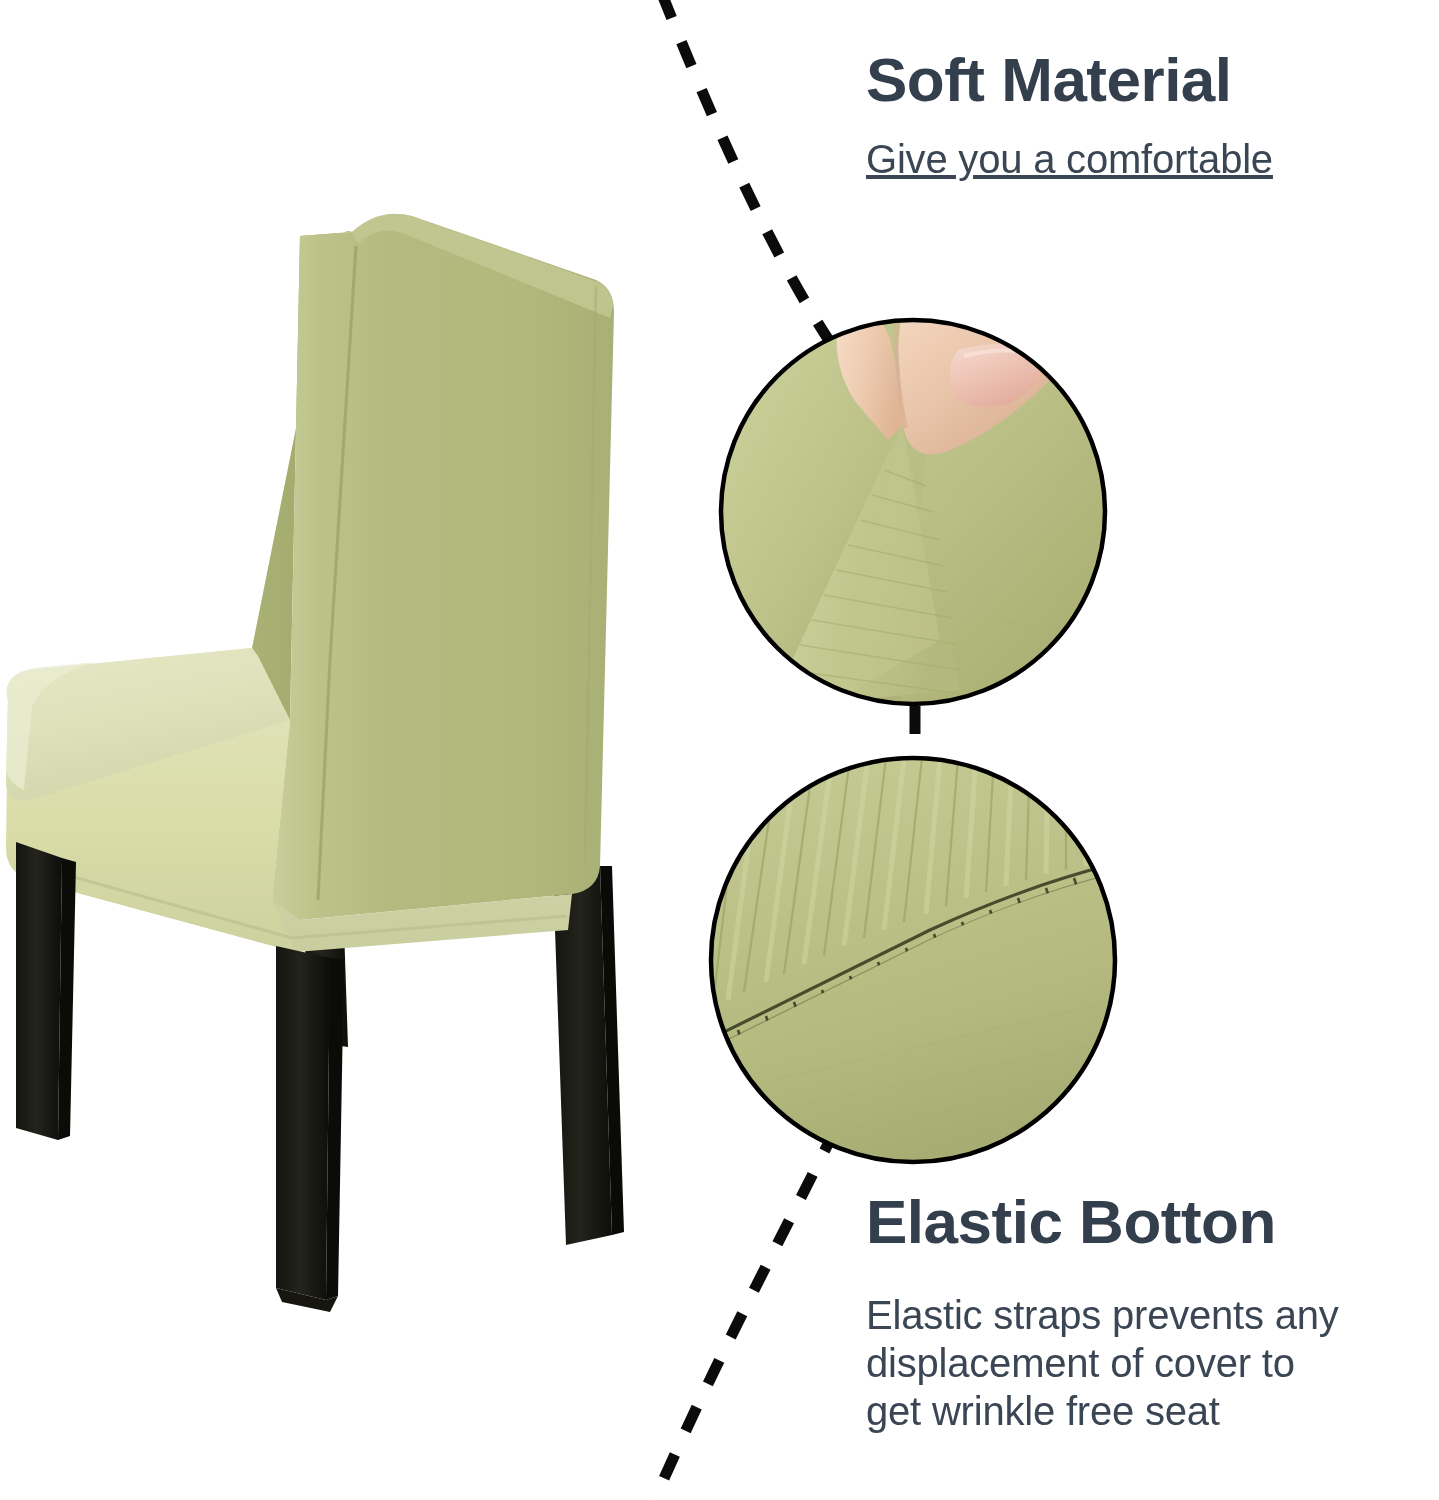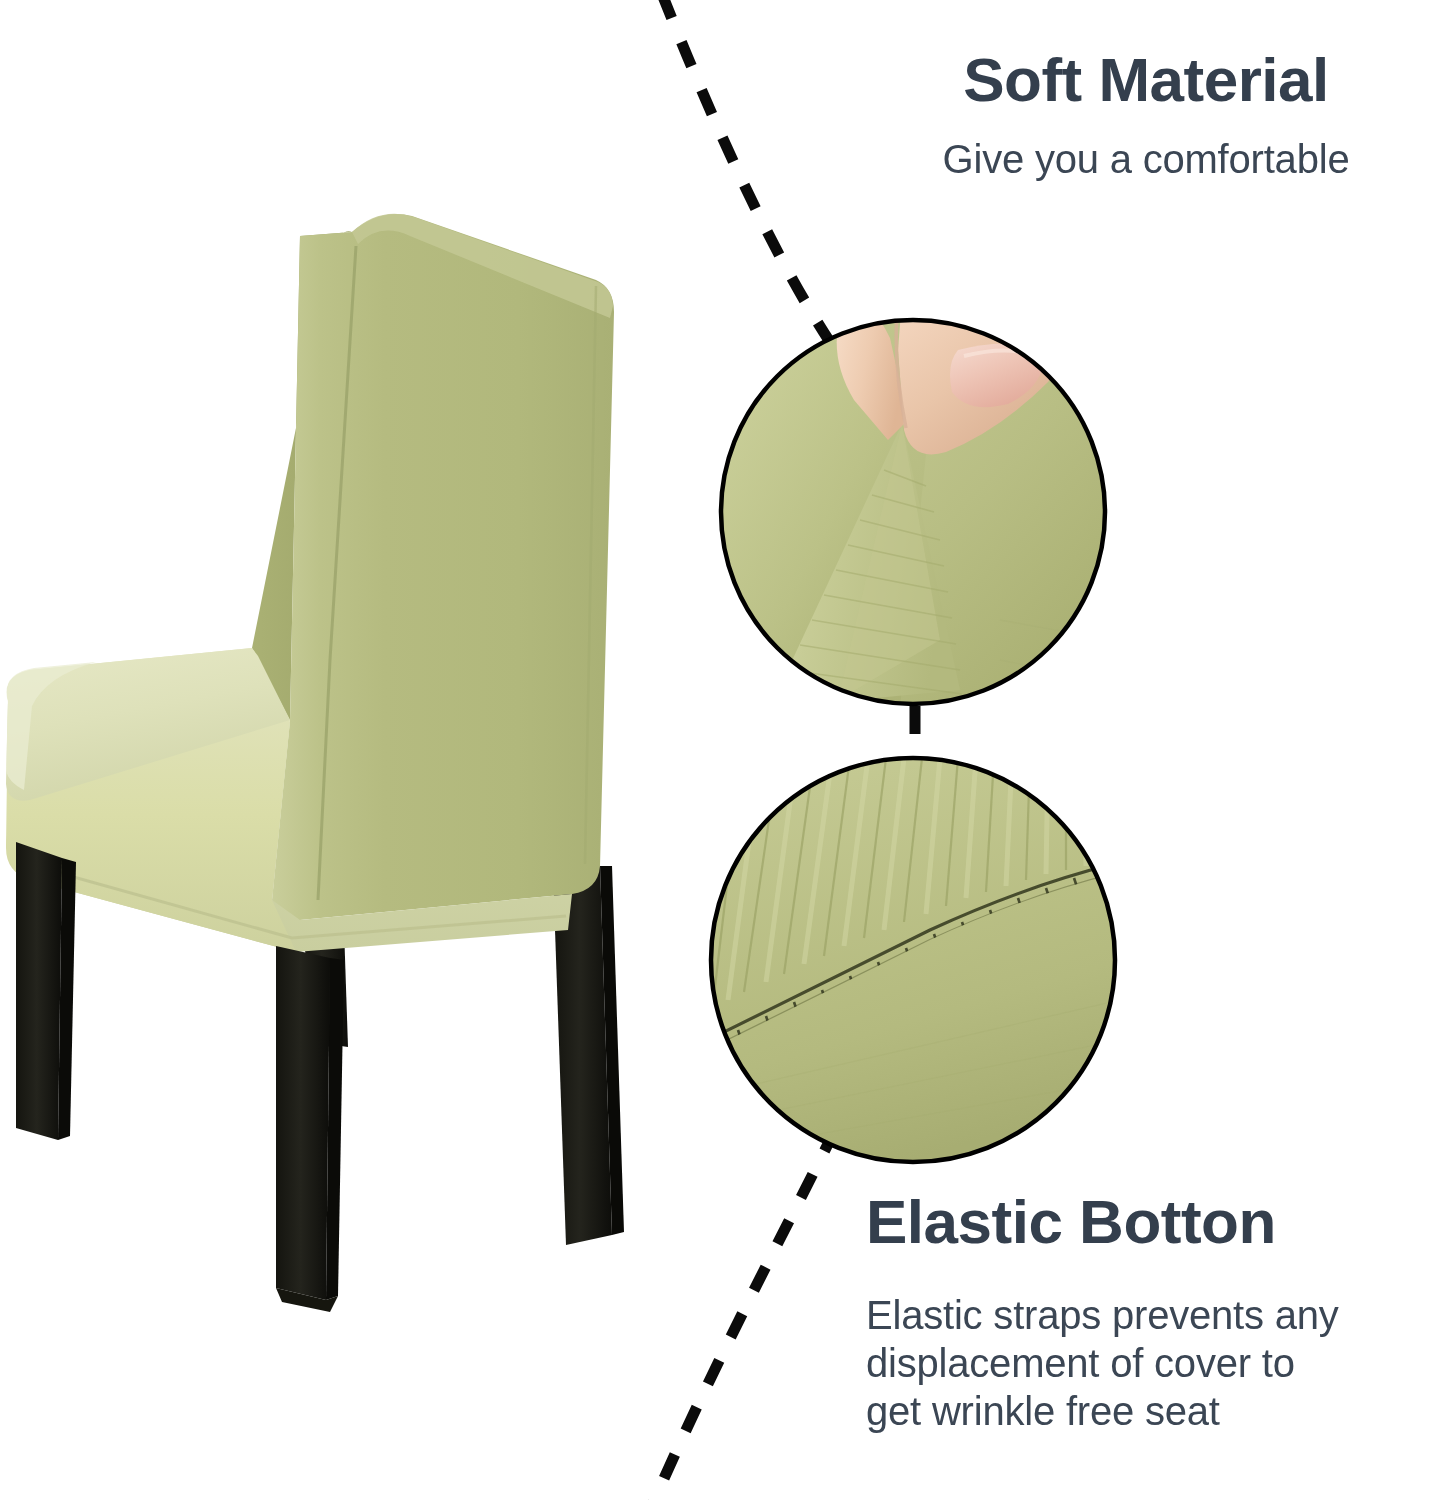--- a/index.html
+++ b/index.html
@@ -18,22 +18,22 @@
   
   .text-block { position:absolute; }
   .headline {
     font-size:62px; font-weight:bold; letter-spacing:-0.5px;
     color:#343f4d; line-height:1.02; white-space:nowrap;
   }
   .subcopy {
     font-size:40px; font-weight:normal; color:#3b4654;
     line-height:1.20; letter-spacing:-0.2px;
   }
-  #block-top   { left:866px; top:48px;  width:560px;text-align:center; }
-  #block-top .subcopy { margin-top:24px; }
+  #block-top   { left:866px; top:48px;  width:560px; }
+  #block-top .subcopy { margin-top:24px;text-decoration:underline; }
   #block-bottom{ left:866px; top:1190px; width:575px; }
   #block-bottom .subcopy { margin-top:38px; }
 </style>
 </head>
 <body>
 
 <div id="stage">
 
   <svg class="layer" viewBox="0 0 1439 1500">
     <defs>

